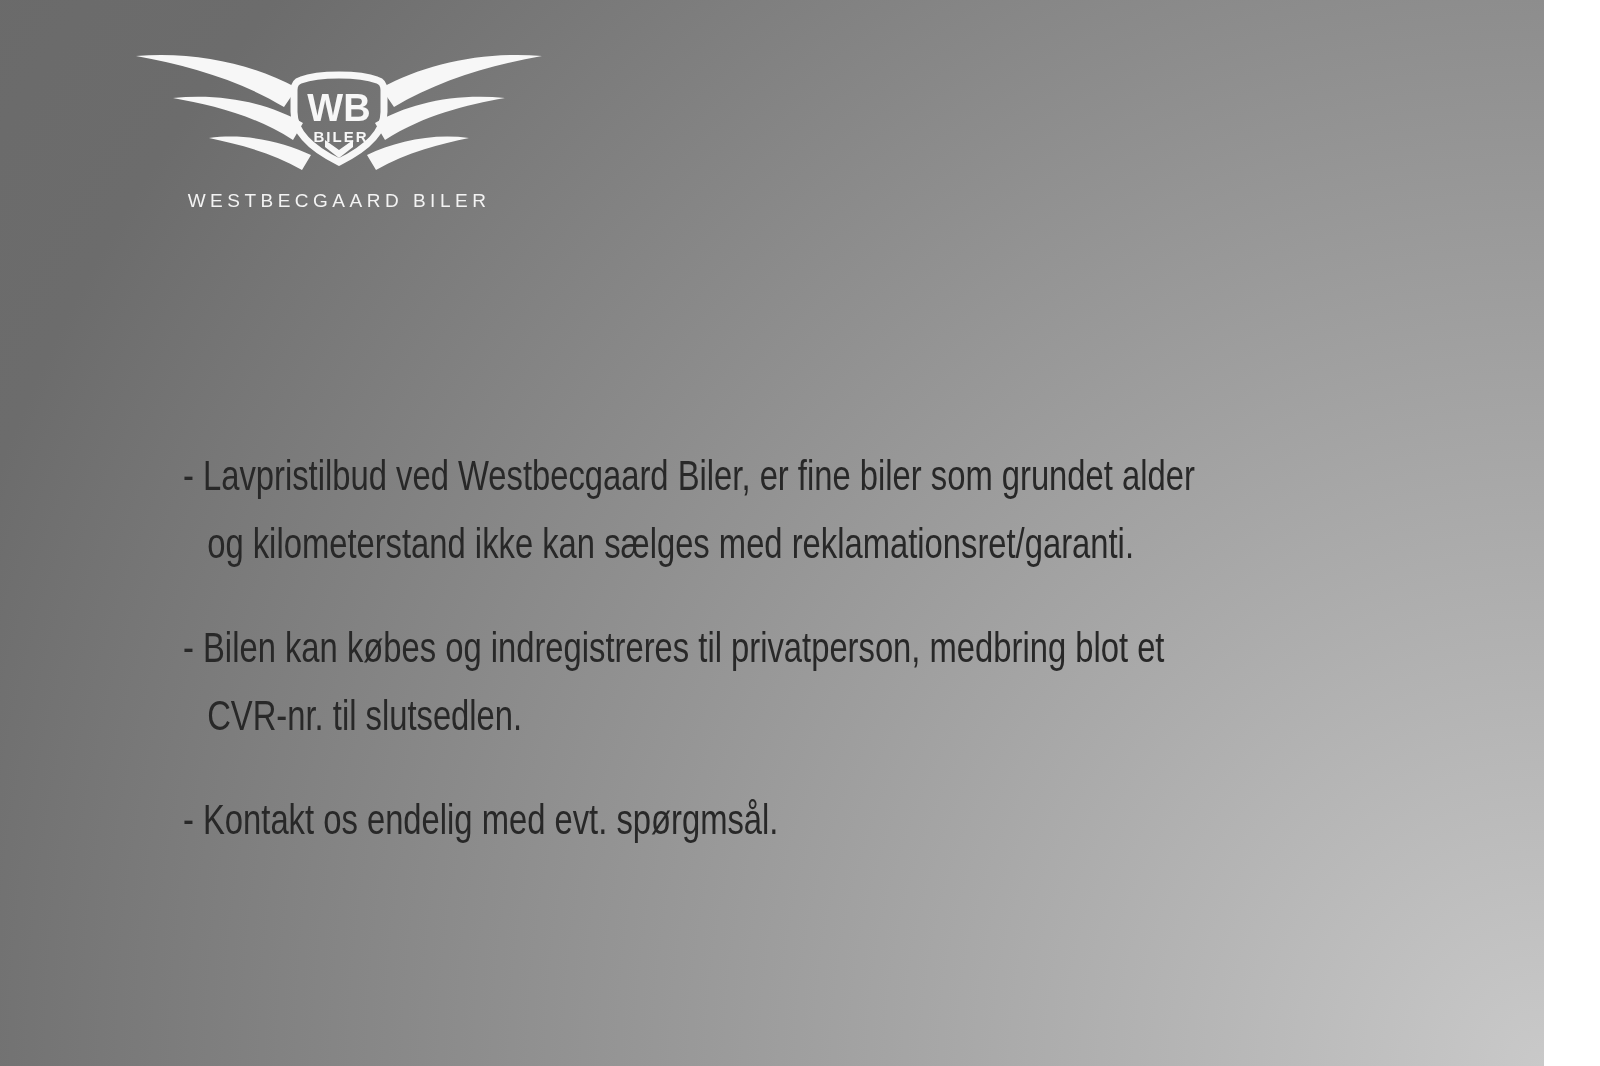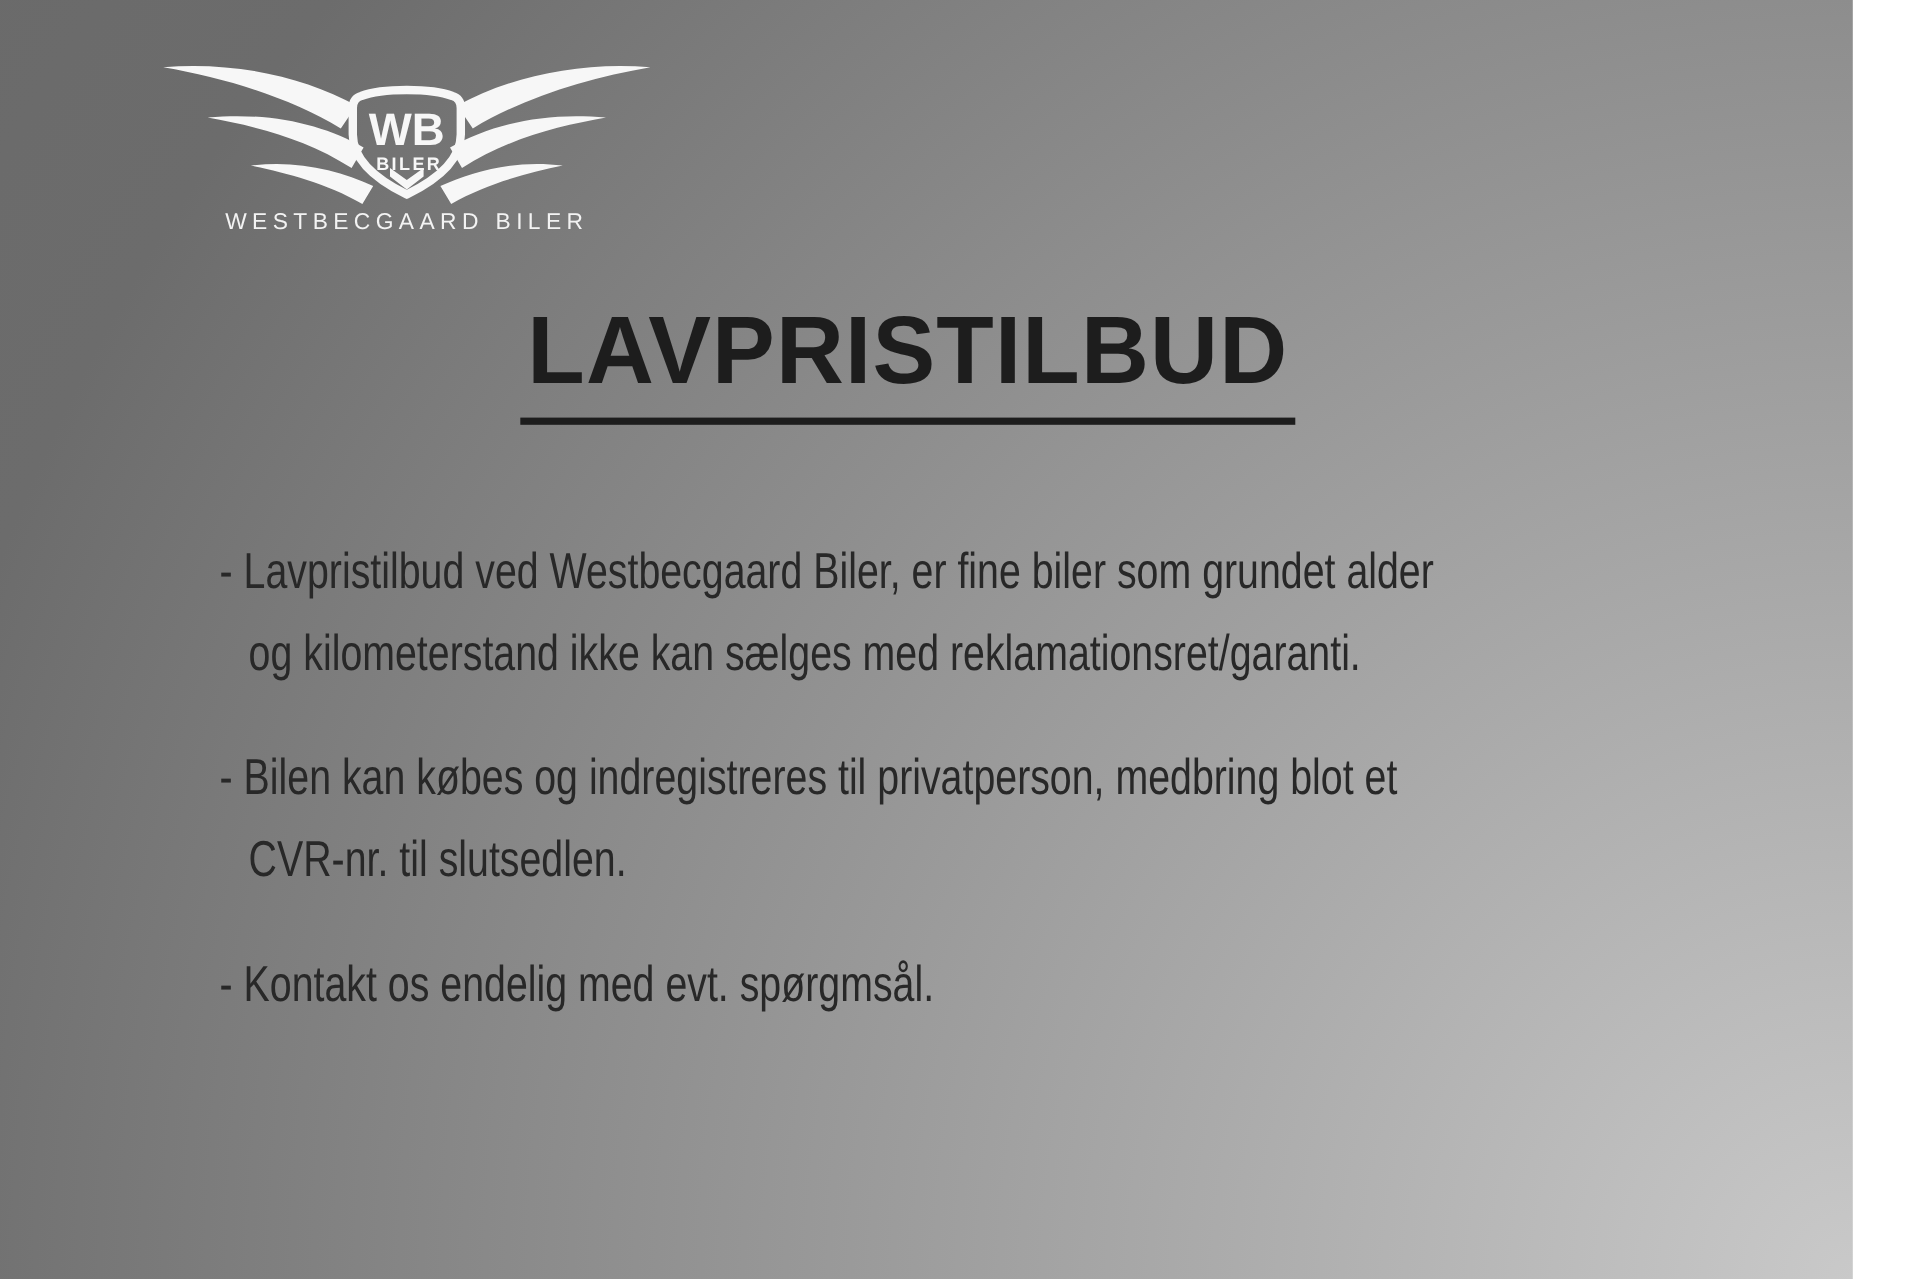--- a/index.html
+++ b/index.html
@@ -18,21 +18,21 @@
   
   .logo {
     position: absolute;
     left: 133px; top: 50px;
     width: 412px;
     text-align: center;
     color: #f7f7f7;
   }
   .logo svg { display: block; width: 412px; height: 122px; }
   .brand-name {
-    margin-top: 3px;
+    margin-top: 18px;
     font-size: 19px;
     font-weight: 400;
     letter-spacing: 4.5px;
     color: #f3f3f3;
     white-space: nowrap;
   }
 
   
   .title-wrap {
     position: absolute;
@@ -96,23 +96,20 @@
           <path d="M 206,25 Q 181,25 168,30 Q 161,32 161,40 L 161,62 Q 161,90 206,112 Q 251,90 251,62 L 251,40 Q 251,32 244,30 Q 231,25 206,25 Z" fill="none" stroke="#f7f7f7" stroke-width="7"></path>
           <text x="206" y="71" text-anchor="middle" font-family="Liberation Sans, sans-serif" font-size="38" font-weight="bold" fill="#f7f7f7">WB</text>
           <text x="208" y="92" text-anchor="middle" font-family="Liberation Sans, sans-serif" font-size="15" font-weight="bold" letter-spacing="2" fill="#f7f7f7">BILER</text>
           <path d="M 192,90 L 206,100 L 220,90 L 220,97 L 206,108 L 192,97 Z"></path>
         </g>
       </g>
     </svg>
     <div class="brand-name">WESTBECGAARD BILER</div>
   </div>
 
-  <div class="title-wrap">
-    <h1 class="title">LAVPRISTILBUD</h1>
-  </div>
 
   <div class="bullets">
 
     <div class="bullet">
       <div class="bullet-line">- Lavpristilbud ved Westbecgaard Biler, er fine biler som grundet alder</div>
       <div class="bullet-line cont">og kilometerstand ikke kan sælges med reklamationsret/garanti.</div>
     </div>
 
     <div class="bullet">
       <div class="bullet-line">- Bilen kan købes og indregistreres til privatperson, medbring blot et</div>

